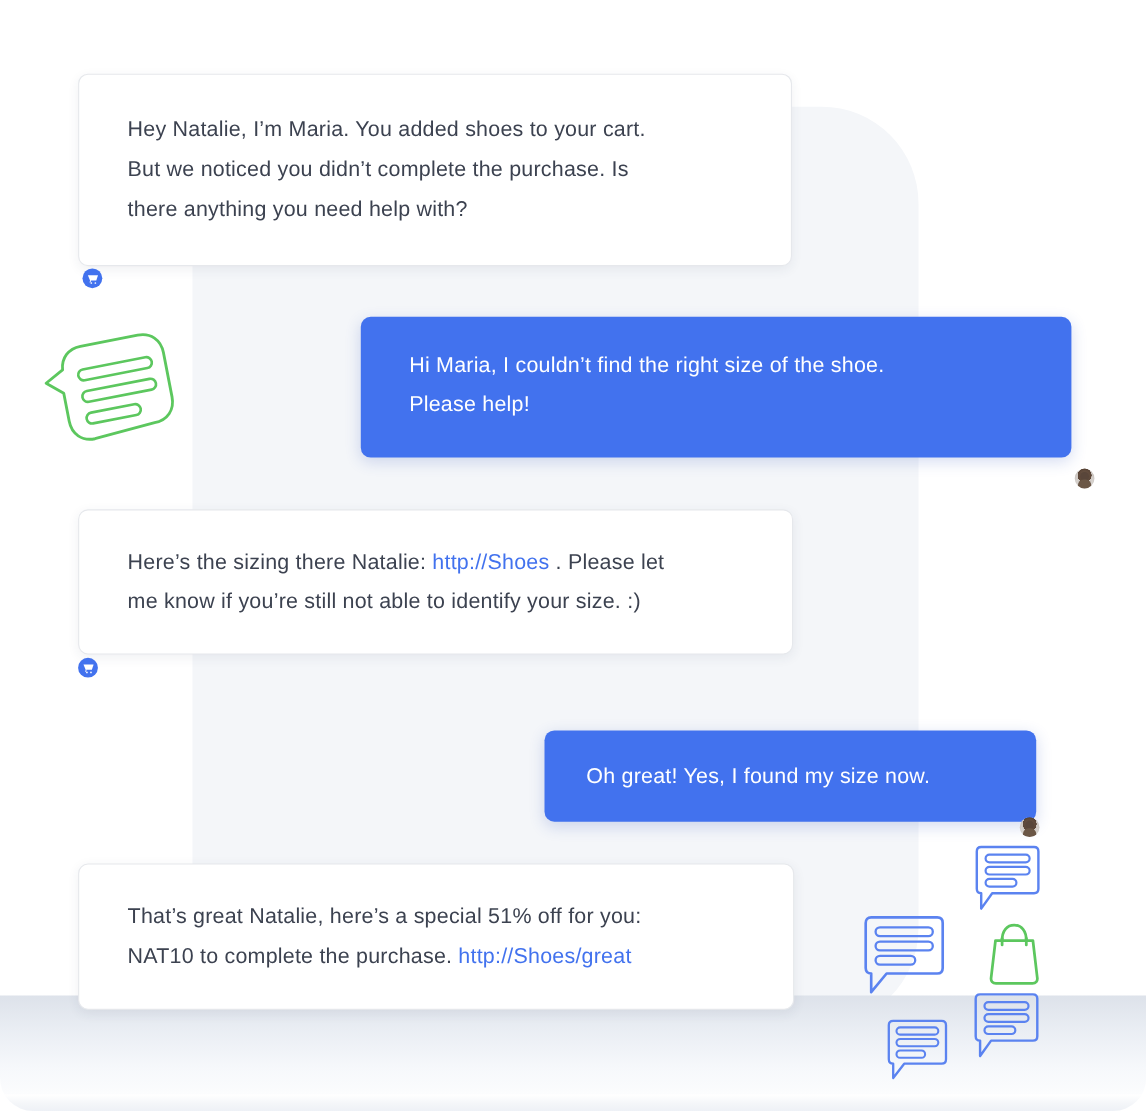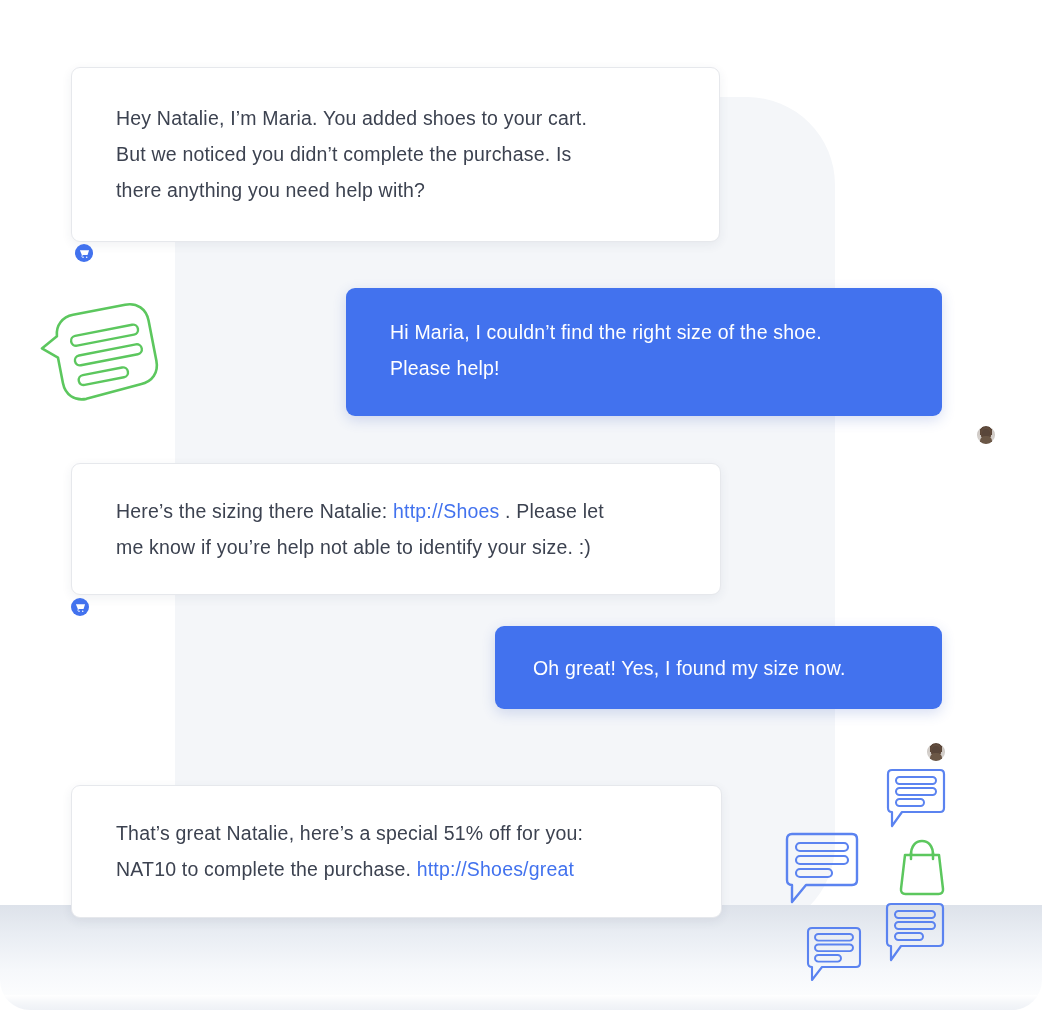--- a/index.html
+++ b/index.html
@@ -80,23 +80,23 @@
   }
 
   .bubble-text {
     font-size: 19.5px;
     line-height: 36px;
     letter-spacing: 0.01em;
     white-space: pre-wrap;
   }
 
   .b1 { left: 71px;  top: 67px;  width: 649px; padding: 32px 40px 33px 44px; }
-  .b2 { left: 346px; top: 288px; width: 596px; padding: 26px 40px 30px 44px; }
+  .b2 { left: 328px; top: 288px; width: 646px; padding: 26px 40px 30px 44px; }
   .b3 { left: 71px;  top: 463px; width: 650px; padding: 29px 26px 29px 44px; }
-  .b4 { left: 495px; top: 626px; width: 447px; padding: 24px 40px 23px 38px; }
+  .b4 { left: 495px; top: 664px; width: 447px; padding: 24px 40px 23px 38px; }
   .b5 { left: 71px;  top: 785px; width: 651px; padding: 29px 26px 30px 44px; }
 
   .link {
     color: #4272ee;
     text-decoration: none;
   }
   .bubble.agent .link { color: #4272ee; text-align: right; }
 
   
   .avatar {
@@ -197,21 +197,21 @@
       <div class="bubble-text">Hi Maria, I couldn’t find the right size of the shoe.
 Please help!</div>
     </div>
     <div class="avatar user-av av2">
       <span class="head"></span>
       <span class="body"></span>
     </div>
 
     <div class="bubble agent b3">
       <div class="bubble-text"><span>Here’s the sizing there Natalie: </span><a class="link" href="#">http://Shoes</a><span> . Please let
-me know if you’re help not able to identify your size. :)</span></div>
+me know if you’re still not able to identify your size. :)</span></div>
     </div>
     <div class="avatar agent-av av3">
       <span>
         <svg width="11" height="11" viewBox="0 0 12 12">
           <path d="M1 2.4 H11 L9.3 7.6 H3.1 Z" fill="#ffffff"></path>
           <path d="M3.6 7.6 L3.2 9.2" stroke="#ffffff" stroke-width="0.9" stroke-linecap="round"></path>
           <circle cx="4.4" cy="10.1" r="0.85" fill="#ffffff"></circle>
           <circle cx="8.4" cy="10.1" r="0.85" fill="#ffffff"></circle>
         </svg>
       </span>

